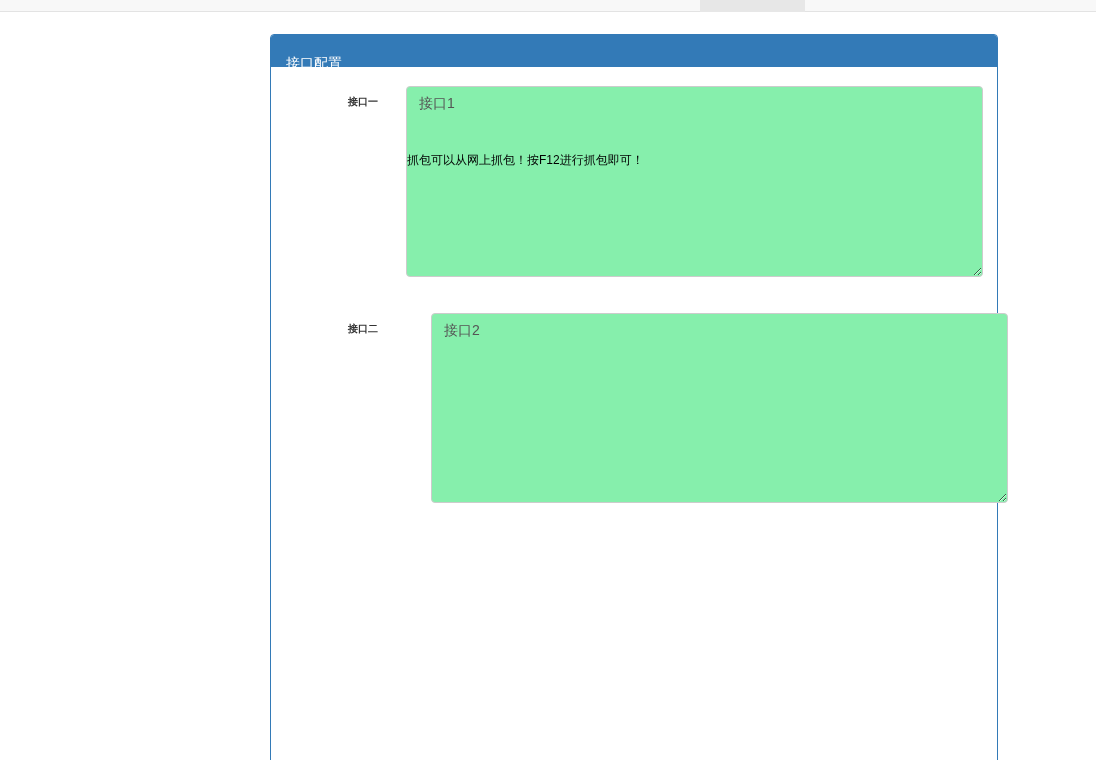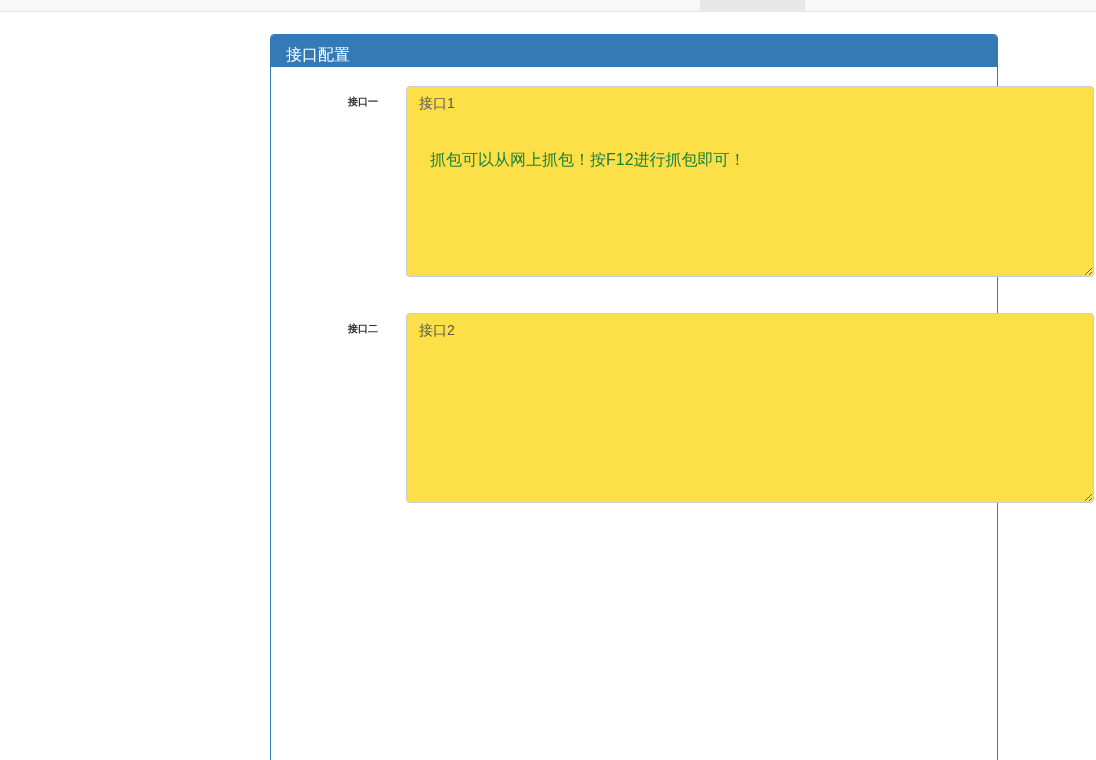--- a/index.html
+++ b/index.html
@@ -38,73 +38,73 @@
     min-height: 900px;            
     background: #ffffff;
     border: 1px solid #337ab7;
     border-radius: 4px 4px 0 0;
   }
   .panel-heading {
     height: 32px;
     line-height: 32px;
     background: #337ab7;
     color: #ffffff;
-    font-size: 16px;
-    padding: 4px 15px;
+    font-size: 14px;
+    padding: 12px 15px;
     border-radius: 3px 3px 0 0;
   }
   .panel-body {
     padding: 19px 15px 15px 15px;
   }
 
   
   .form-row {
     display: flex;
     align-items: flex-start;
   }
   .form-row.mb1 { margin-bottom: 36px; }
-  .form-row.mb2 { margin-bottom: 18px; }
+  .form-row.mb2 { margin-bottom: 18px; gap: 25px; }
   .ctl-label {
     width: 120px;
     flex: 0 0 120px;
     padding: 9px 28px 0 0;
     text-align: right;
     font-size: 10px;
     font-weight: bold;
     color: #333333;
   }
   .ta-wrap {
     position: relative;
     flex: 0 0 577px;
   }
   textarea.form-control {
     display: block;
-    width: 688px;
+    width: 577px;
     border: 1px solid #cccccc;
     border-radius: 4px;
     padding: 6px 12px;
     font-family: "Liberation Sans", "DejaVu Sans", sans-serif;
     font-size: 14px;
     line-height: 20px;
     color: #555555;
-    background: #fde047;
+    background: #86efac;
     resize: both;
     outline: none;
   }
   textarea.h-1 { height: 191px; }
   textarea.h-2 { height: 190px; }
   textarea.h-3 { height: 189px; }
 
   .red-hint {
     position: absolute;
-    left: 24px;
+    left: 1px;
     top: 65px;
-    font-size: 16px;
+    font-size: 12px;
     line-height: 18px;
-    color: #15803d;
+    color: #000000;
     white-space: nowrap;
     pointer-events: none;
   }
 </style>
 </head>
 <body>
 
 <div class="navbar">
   <div class="nav-tab-active"></div>
 </div>

